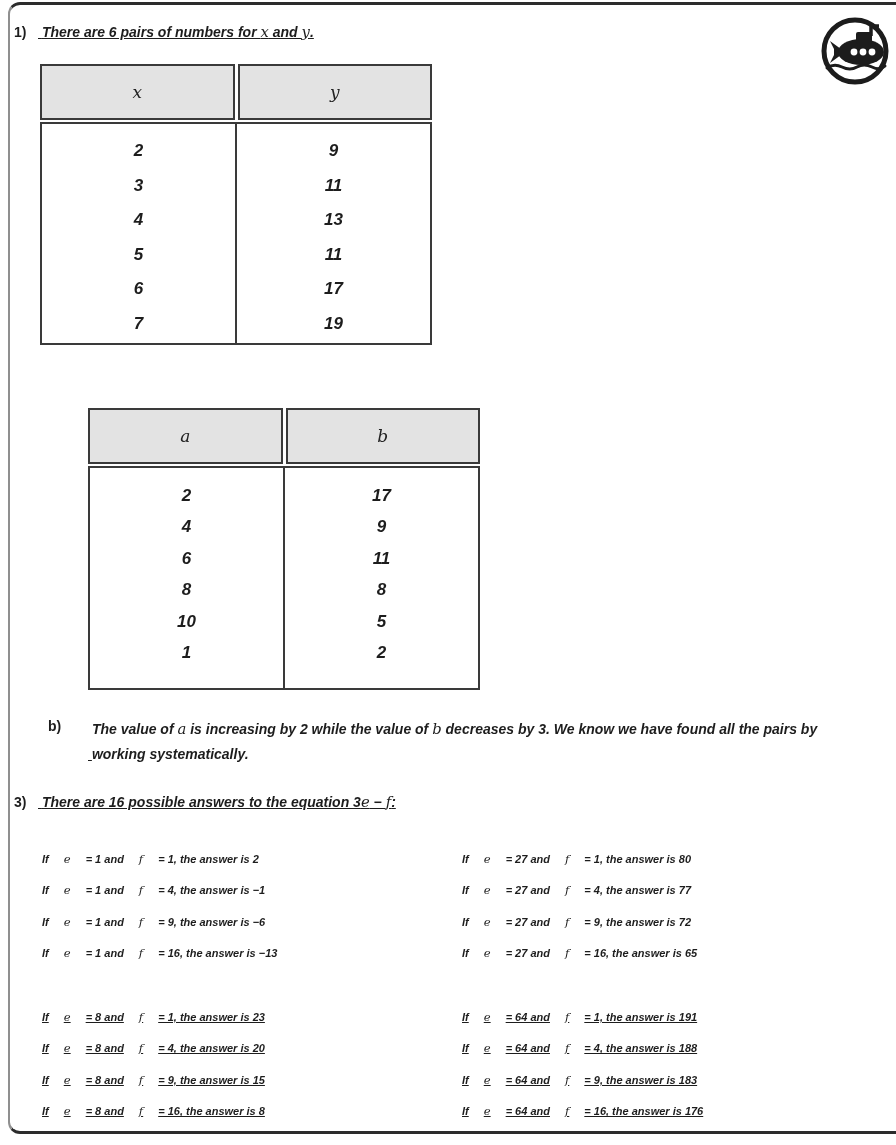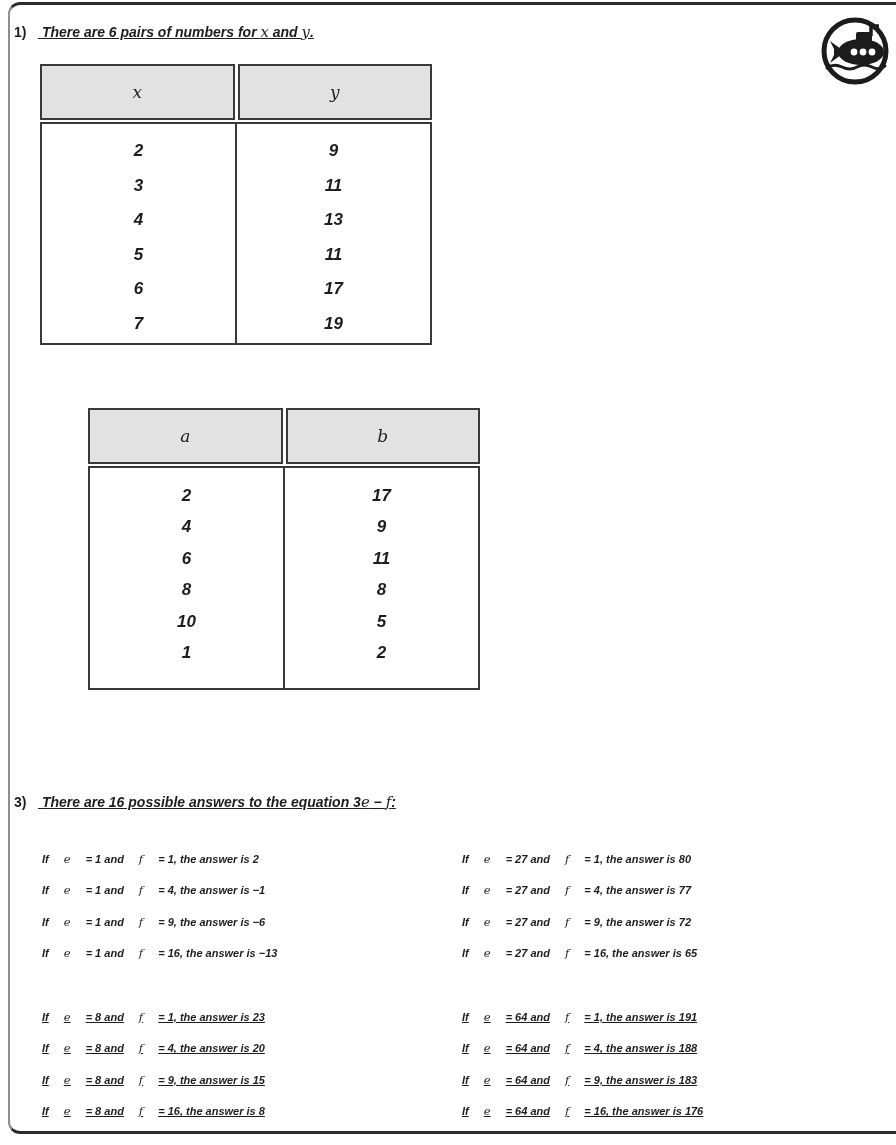--- a/index.html
+++ b/index.html
@@ -124,20 +124,24 @@
           <div class="num">17</div>
           <div class="num">9</div>
           <div class="num">11</div>
           <div class="num">8</div>
           <div class="num">5</div>
           <div class="num">2</div>
         </div>
       </div>
     </div>
 
+  <div class="qrow" id="q2b" style="left:48px;top:716px;">
+    <span class="qlabel">b)</span>
+    <span class="prompt">The value of <i class="mv">a</i> is increasing by 2 while the value of <i class="mv">b</i> decreases by 3. We know we have found all the pairs by working systematically.</span>
+  </div>
 
   <div class="qrow" id="q3" style="left:14px;top:792px;">
     <span class="qlabel" style="width:24px;">3)</span>
     <span class="prompt">There are 16 possible answers to the equation 3<i class="mv">e</i> − <i class="mv">f</i>:</span>
   </div>
 
   <div class="answers" style="top:843px;">
       <div class="ans-line">If <i class="mv">e</i> = 1 and <i class="mv">f</i> = 1, the answer is 2</div>
       <div class="ans-line">If <i class="mv">e</i> = 27 and <i class="mv">f</i> = 1, the answer is 80</div>
       <div class="ans-line">If <i class="mv">e</i> = 1 and <i class="mv">f</i> = 4, the answer is −1</div>

